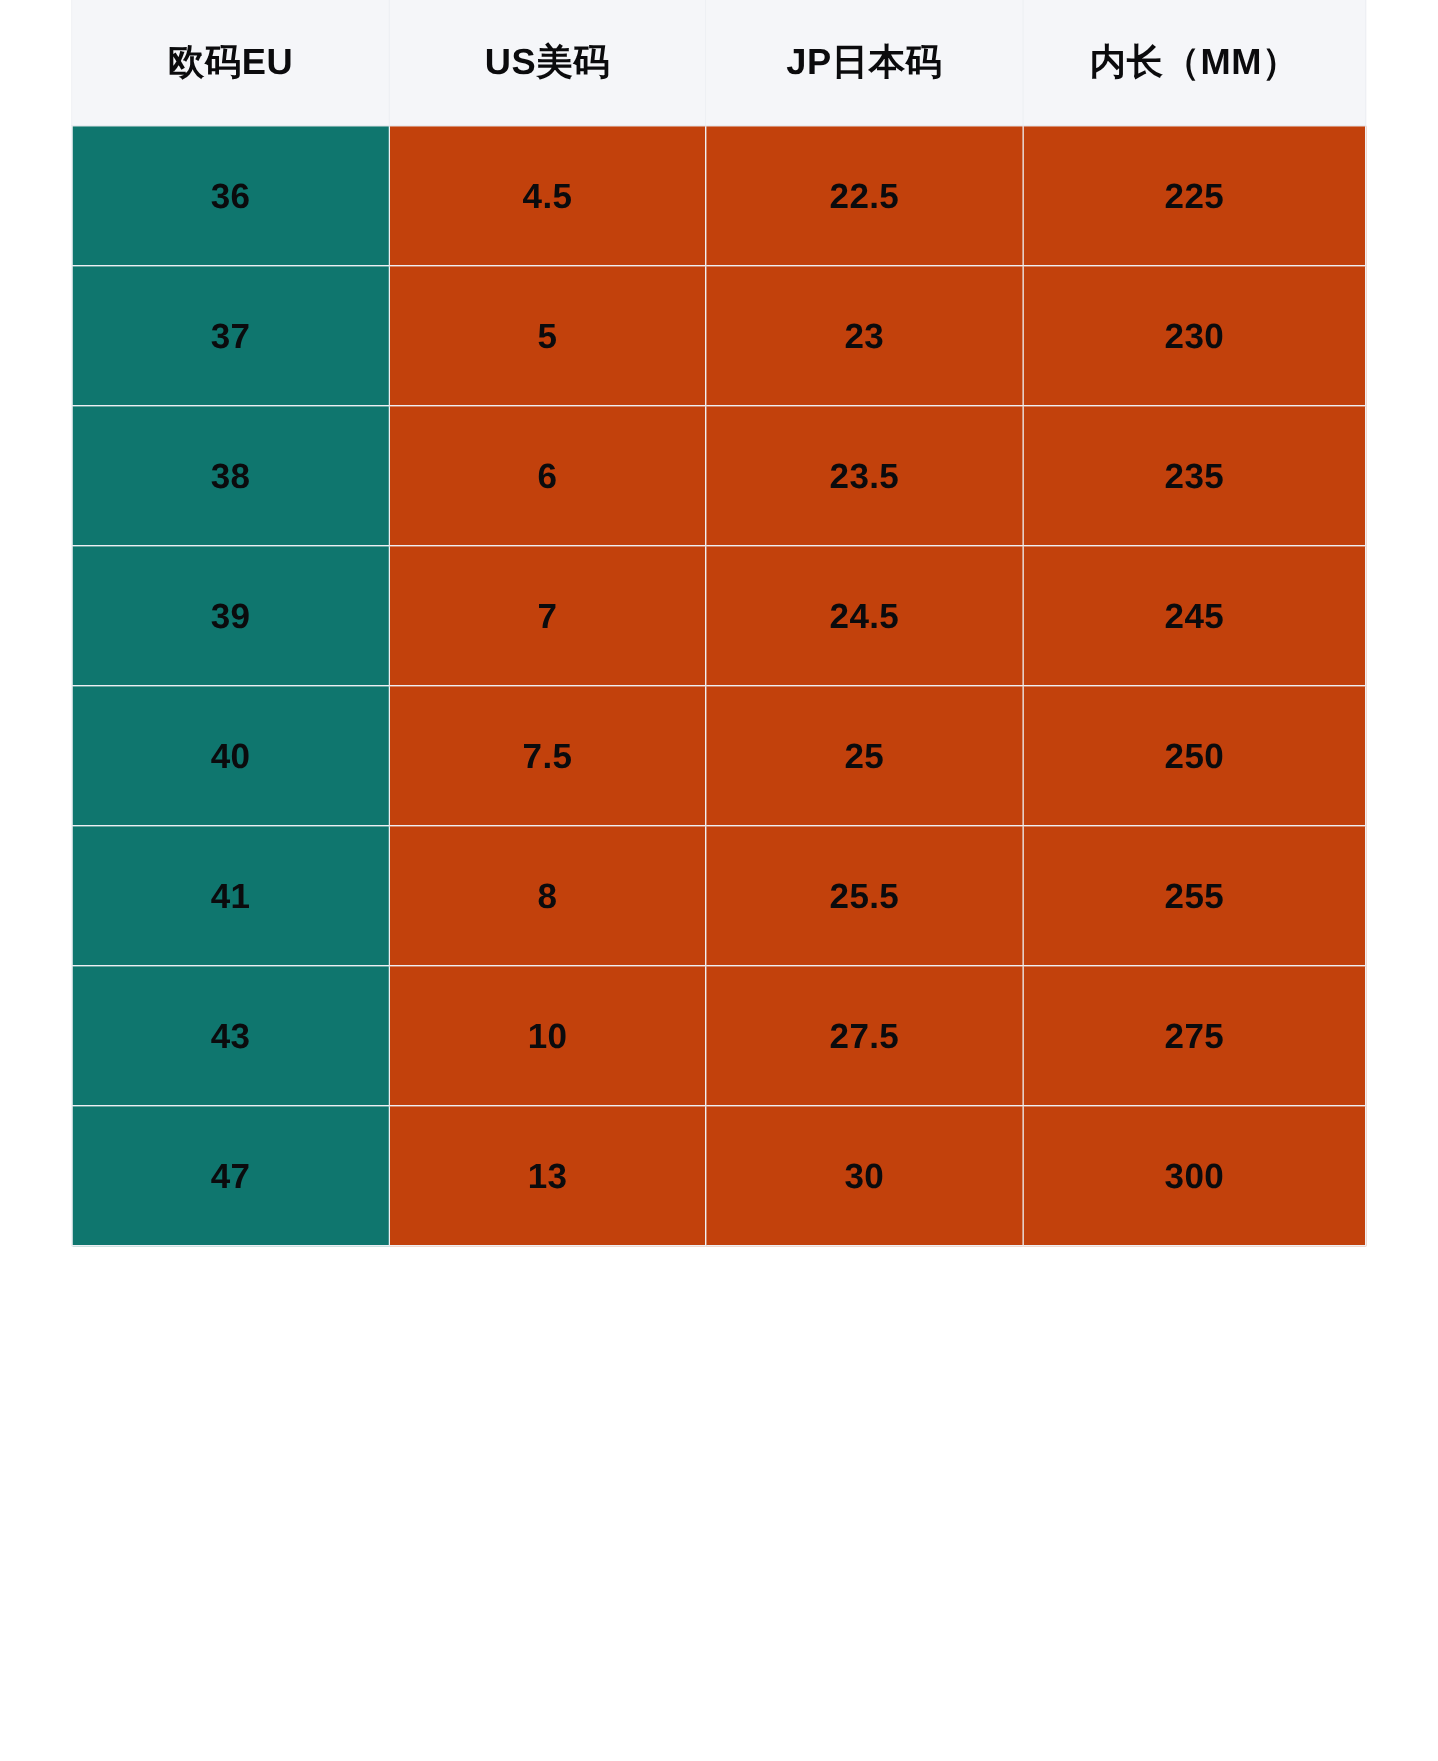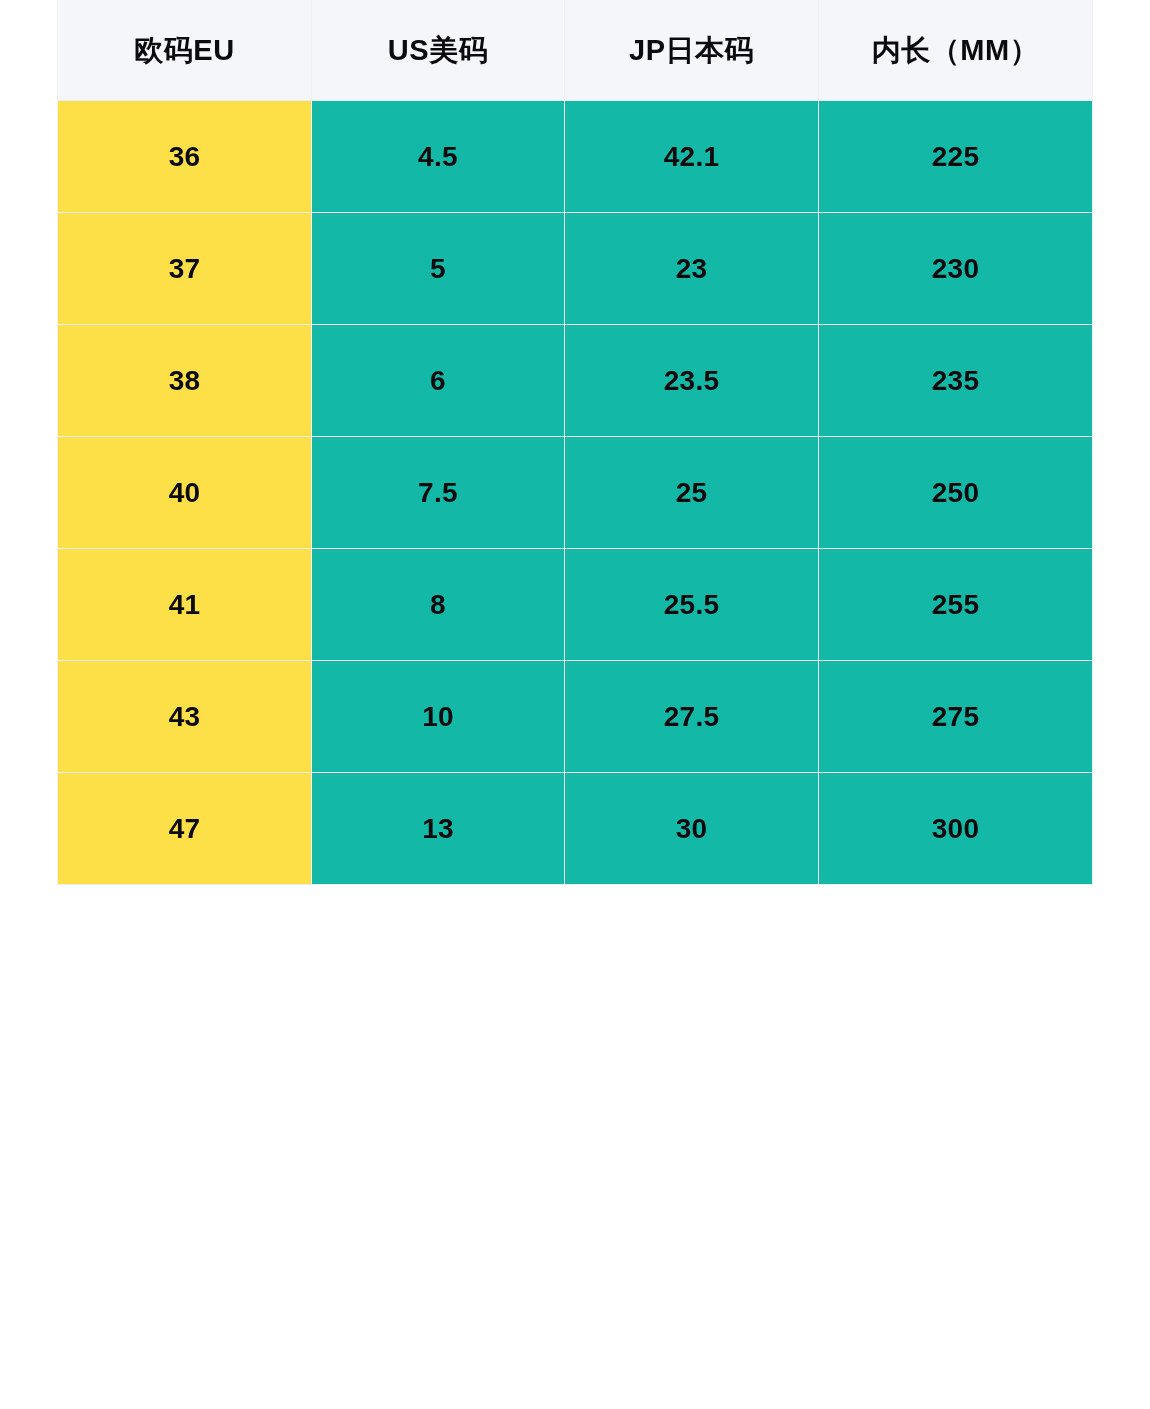--- a/index.html
+++ b/index.html
@@ -58,29 +58,29 @@
     background: #f5f6f9;
     font-size: 29px;
     font-weight: 700;
     letter-spacing: 0.5px;
     border-bottom: 1px solid #e9ebf0;
   }
 
   
   .size-table tbody td {
     height: 111px;
-    background: #14b8a6;
+    background: #c2410c;
     font-size: 28px;
     font-weight: 700;
     letter-spacing: 0.3px;
   }
 
   
   .size-table tbody td.col-eu {
-    background: #fde047;
+    background: #0f766e;
   }
 
   .cell-text {
     display: block;
     line-height: 1;
   }
 </style>
 </head>
 <body>
 
@@ -112,21 +112,21 @@
     <tbody>
 
       <tr>
         <td class="col-eu">
             <span class="cell-text">36</span>
           </td>
         <td>
             <span class="cell-text">4.5</span>
           </td>
         <td>
-            <span class="cell-text">42.1</span>
+            <span class="cell-text">22.5</span>
           </td>
         <td>
             <span class="cell-text">225</span>
           </td>
       </tr>
 
       <tr>
         <td class="col-eu">
             <span class="cell-text">37</span>
           </td>
@@ -149,20 +149,34 @@
             <span class="cell-text">6</span>
           </td>
         <td>
             <span class="cell-text">23.5</span>
           </td>
         <td>
             <span class="cell-text">235</span>
           </td>
       </tr>
 
+      <tr>
+        <td class="col-eu">
+            <span class="cell-text">39</span>
+          </td>
+        <td>
+            <span class="cell-text">7</span>
+          </td>
+        <td>
+            <span class="cell-text">24.5</span>
+          </td>
+        <td>
+            <span class="cell-text">245</span>
+          </td>
+      </tr>
 
       <tr>
         <td class="col-eu">
             <span class="cell-text">40</span>
           </td>
         <td>
             <span class="cell-text">7.5</span>
           </td>
         <td>
             <span class="cell-text">25</span>

